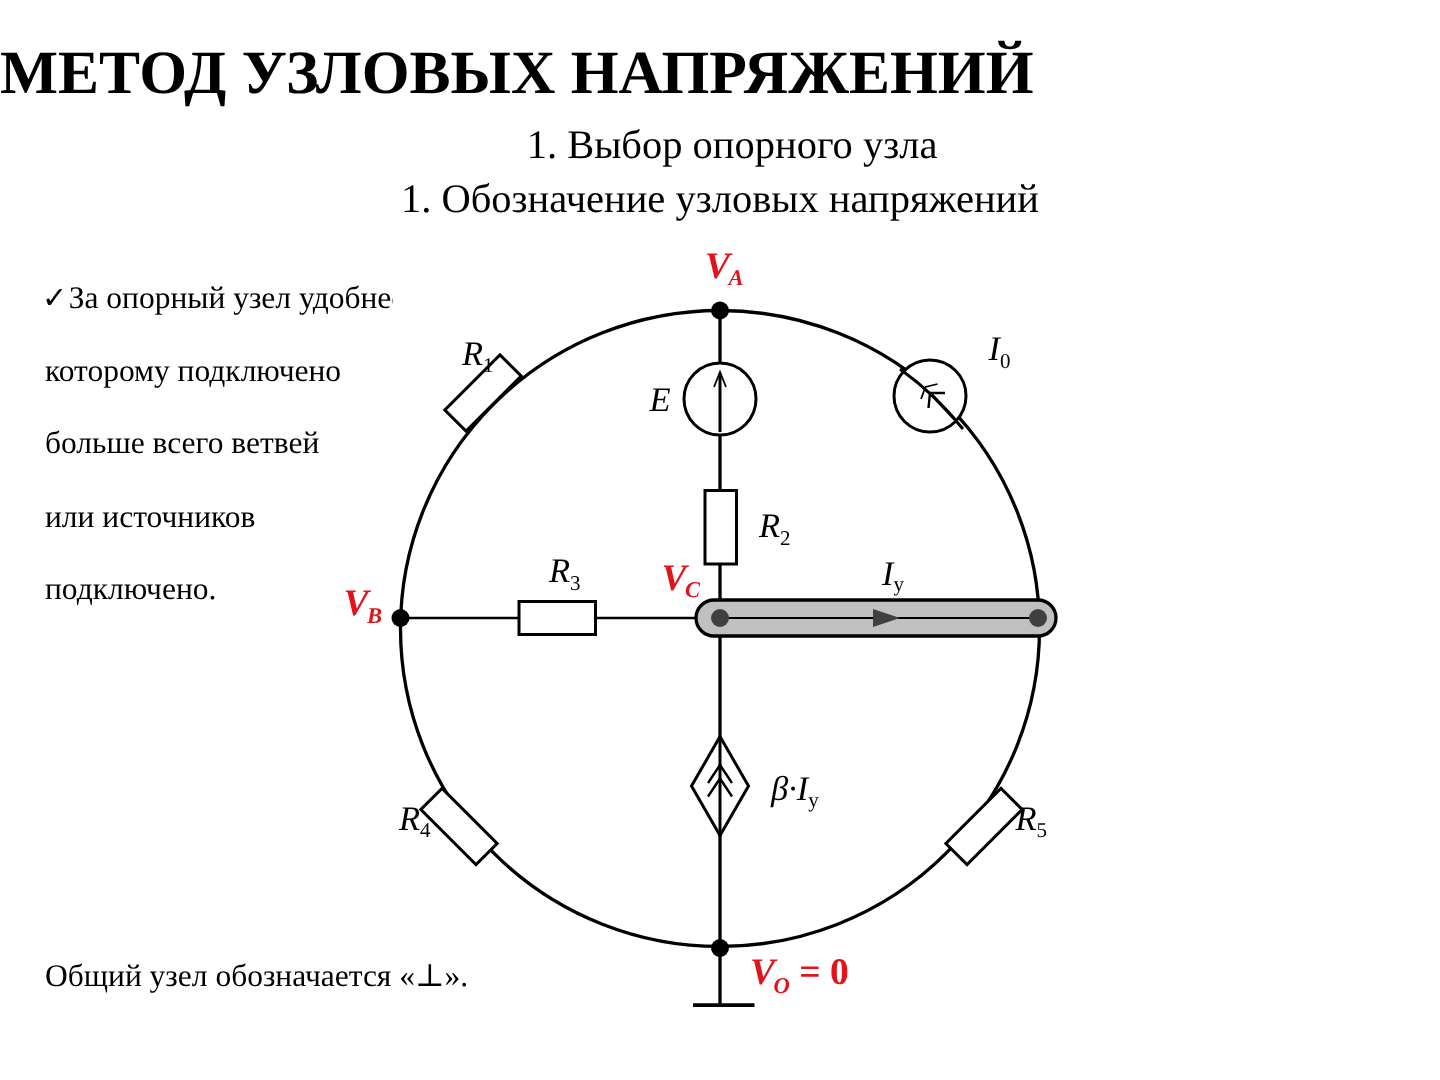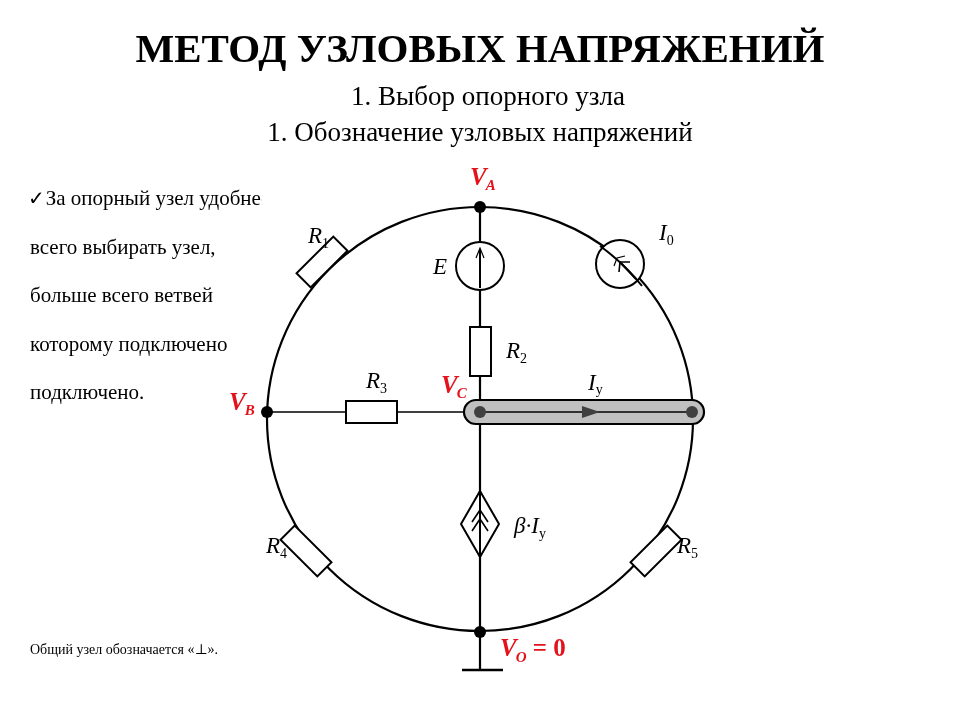--- a/index.html
+++ b/index.html
@@ -1,46 +1,46 @@
 <!DOCTYPE html>
 <html><head>
   <meta charset="utf-8">
   <style>
     html, body { margin: 0; padding: 0; background: #ffffff; }
     body { width: 960px; height: 720px; position: relative; overflow: hidden;
            font-family: "Liberation Serif", "DejaVu Serif", serif; color: #000; }
-    .title { position: absolute; left: 0; width: 960px; top: 24px; text-align: center;
+    .title { position: absolute; left: 0; width: 960px; top: 24px; 
              font-weight: bold; font-size: 41px; line-height: 48px; letter-spacing: 0px; }
     .subtitle { position: absolute; left: 0; width: 960px; text-align: center;
                 font-size: 27px; line-height: 32px; }
     .sub1 { top: 80px; left: 8px; }
     .sub2 { top: 116px; }
     .bullet { position: absolute; left: 30px; top: 174px; width: 232px; overflow: hidden; }
     .bullet .line { font-size: 21px; line-height: 48.5px; white-space: nowrap; height: 48.5px; }
-    .footer { position: absolute; left: 30px; top: 636px; font-size: 14px; line-height: 28px; white-space: nowrap; }
+    .footer { position: absolute; left: 30px; top: 636px; font-size: 21px; line-height: 28px; white-space: nowrap; }
     svg.diagram { position: absolute; left: 0; top: 0; }
     .lbl { font-family: "Liberation Serif", "DejaVu Serif", serif; font-style: italic; font-size: 23px; fill: #000; }
     .sub { font-style: normal; font-size: 14px; }
     .node-lbl { font-family: "Liberation Serif", "DejaVu Serif", serif; font-style: italic; font-weight: bold; font-size: 25px; fill: #e3121b; }
     .node-sub { font-size: 15px; }
   </style>
 </head>
 <body>
 
 <div class="title">МЕТОД УЗЛОВЫХ НАПРЯЖЕНИЙ</div>
 <div class="subtitle sub1">1. Выбор опорного узла</div>
 <div class="subtitle sub2">1. Обозначение узловых напряжений</div>
 
 <div class="bullet">
   <div class="line">
     <span style="font-size:20px;margin-right:1px;margin-left:-2px;">✓</span><span>За опорный узел удобнее</span>
   </div>
-  <div class="line">всего выбирать узел,</div>
+  <div class="line">которому подключено</div>
   <div class="line">больше всего ветвей</div>
-  <div class="line">которому подключено</div>
+  <div class="line">или источников</div>
   <div class="line">подключено.</div>
 </div>
 
 <div class="footer">Общий узел обозначается «⊥».</div>
 
 <svg class="diagram" width="960" height="720" viewBox="0 0 960 720">
 
   <ellipse cx="480" cy="419" rx="213" ry="212" fill="none" stroke="#000" stroke-width="2.2"></ellipse>
 
   <line x1="480" y1="207" x2="480" y2="670" stroke="#000" stroke-width="2.2"></line>

